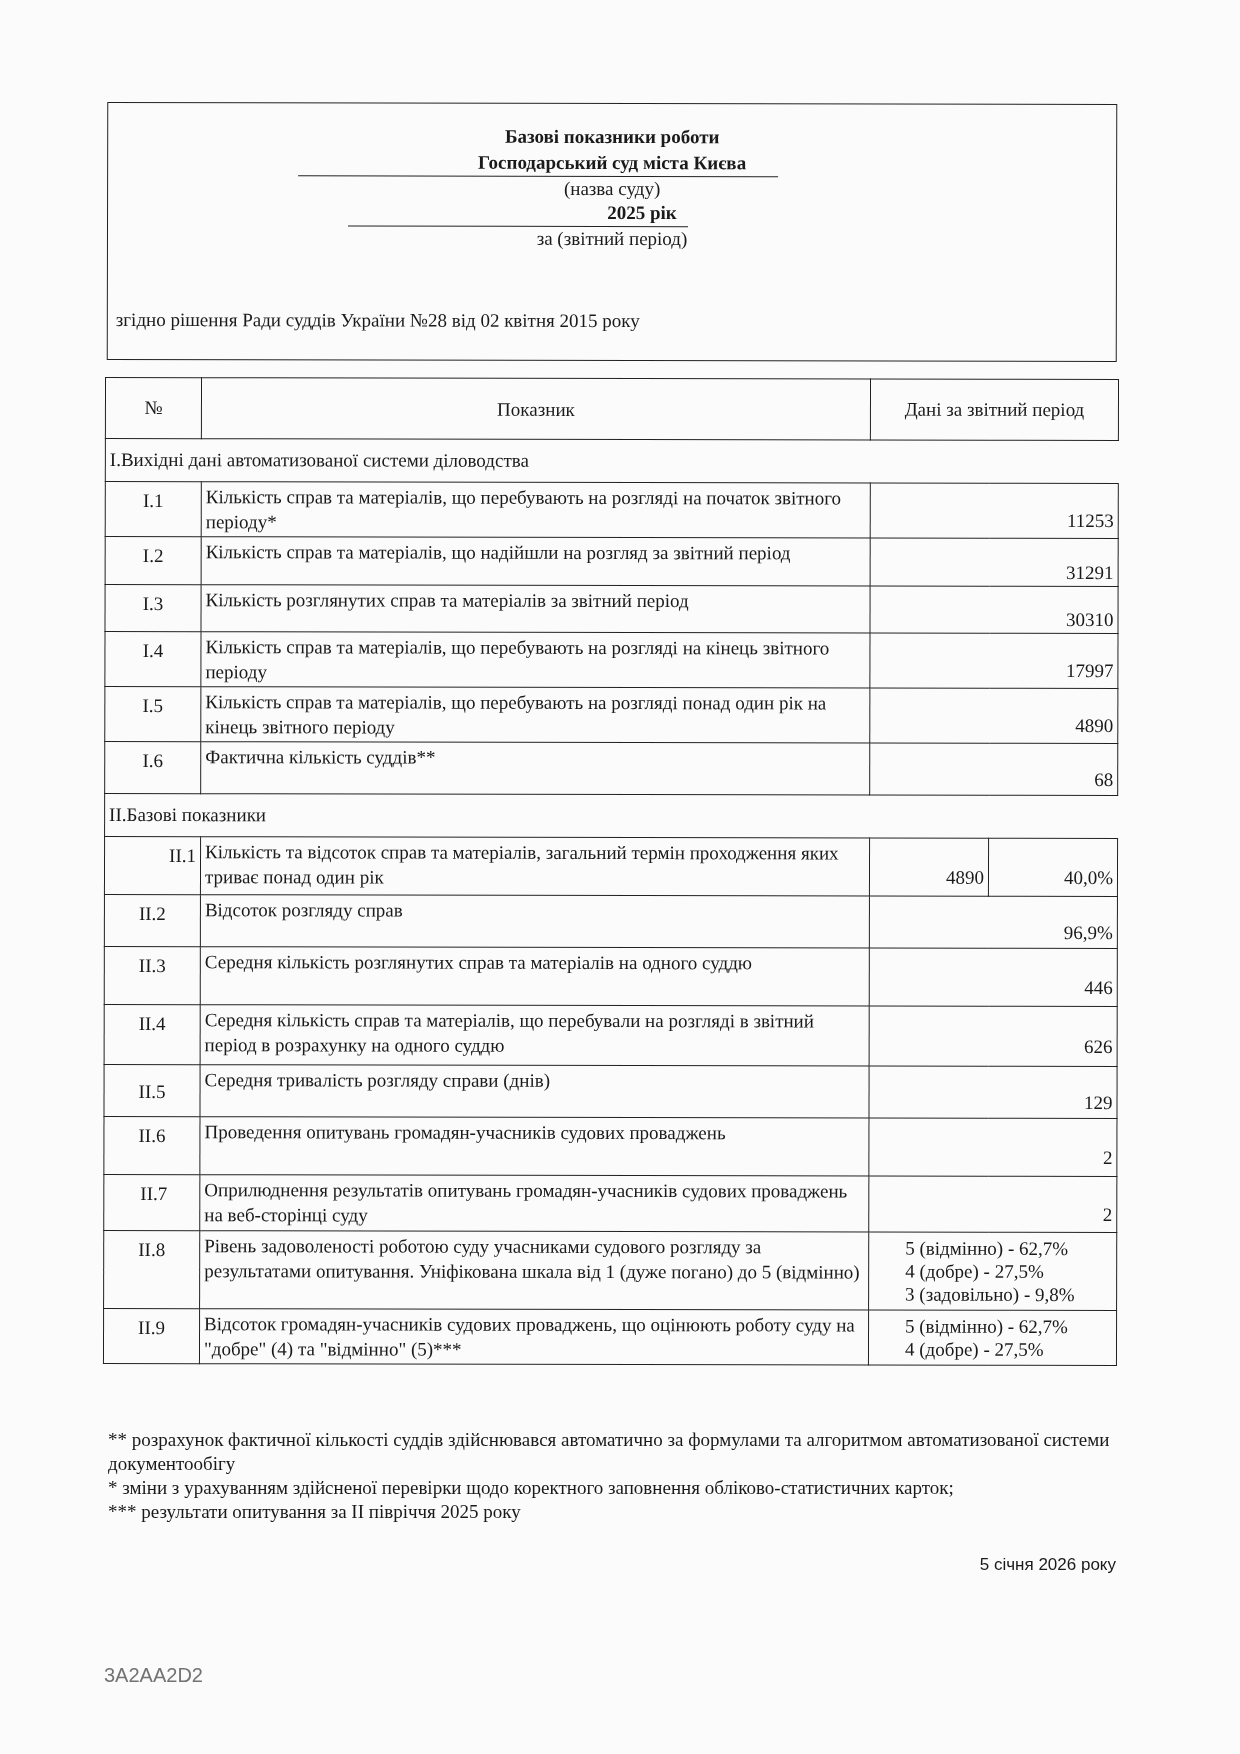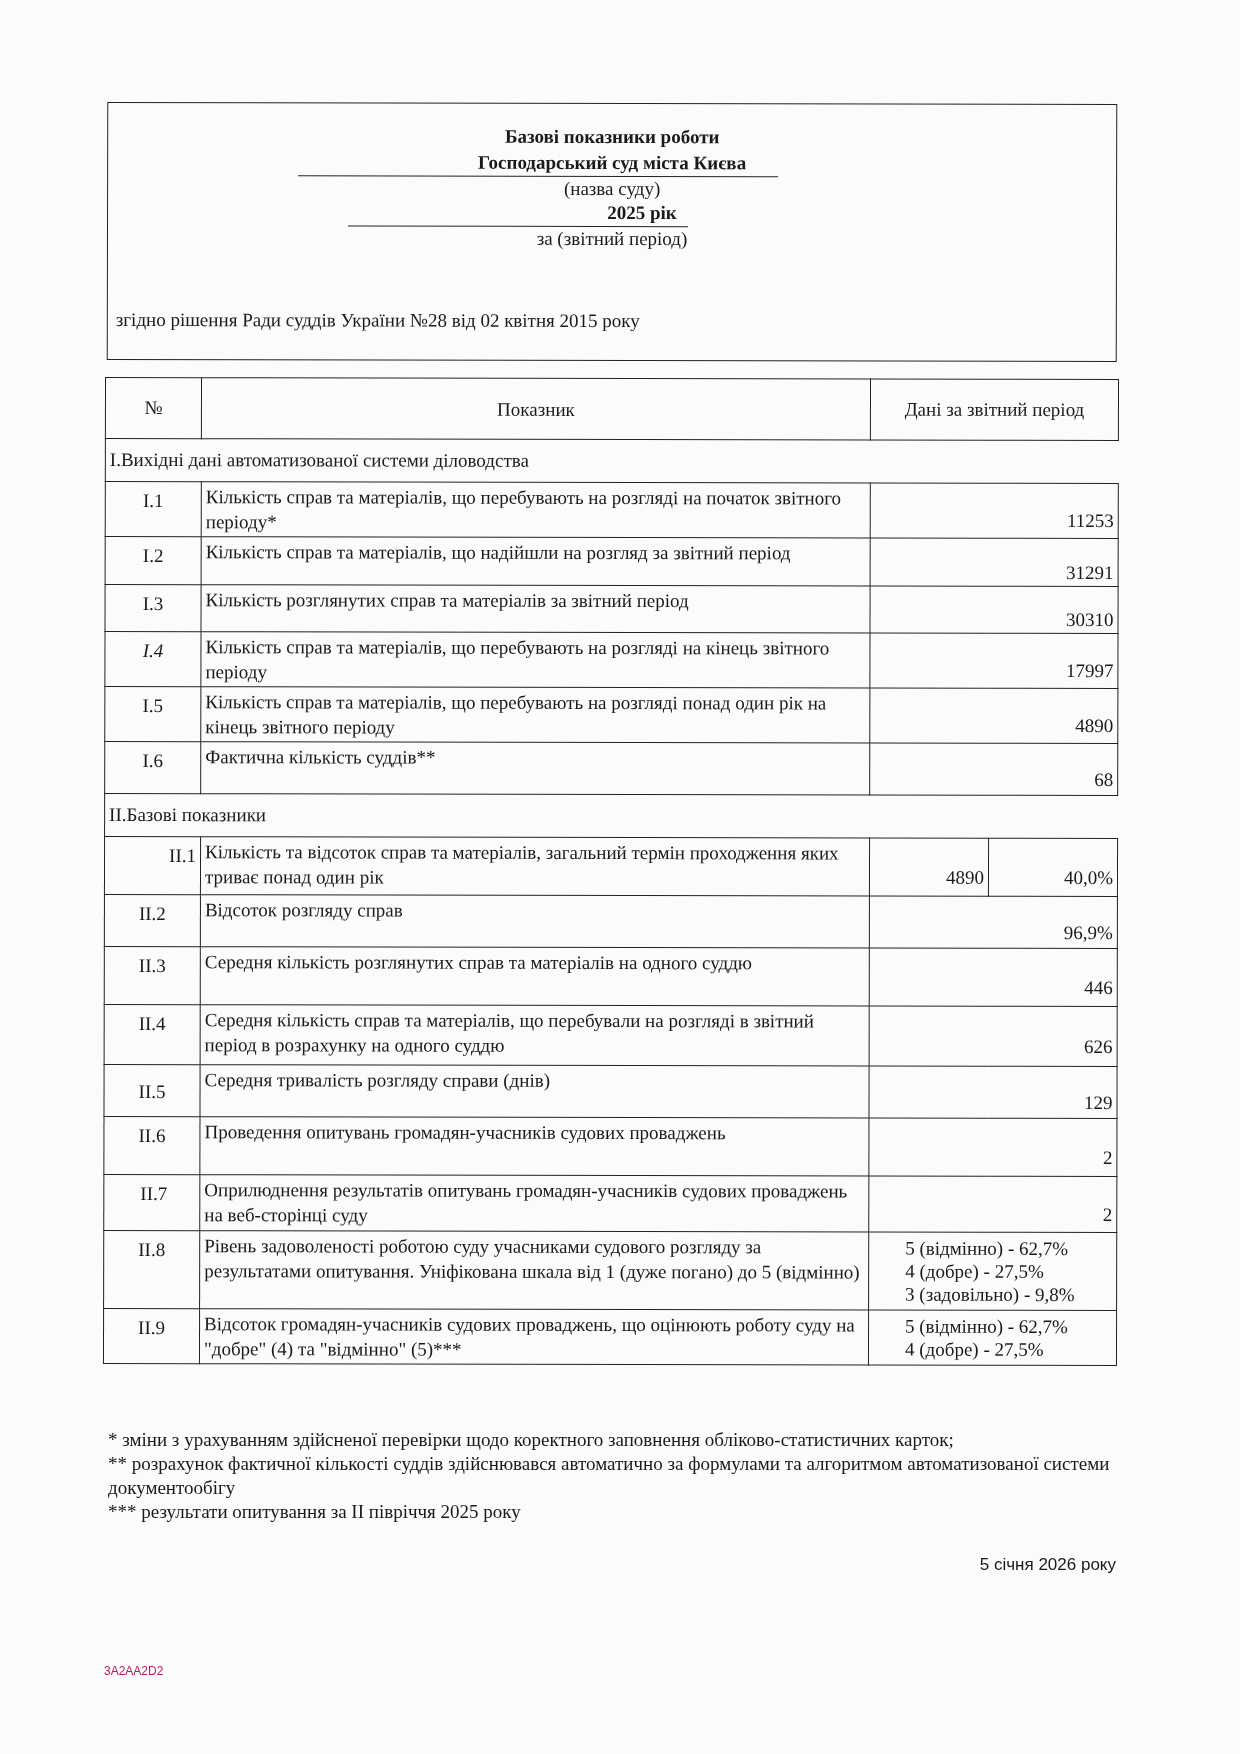--- a/index.html
+++ b/index.html
@@ -34,21 +34,21 @@
   .c-ind { width: 660px; line-height: 25px; }
   .c-val { text-align: right; padding-top: 22px !important; }
   .section td { font-weight: bold; height: 38px; border-left: 1.5px solid #222; }
   .head th { height: 56px; }
   .head .c-val-h { text-align: center; line-height: 26px; }
   .split { text-align: right; padding-top: 22px !important; }
   .survey { text-align: left; padding-left: 36px !important; line-height: 23px; font-size: 19px; }
 
   .footnotes { position: absolute; left: 108px; top: 1428px; width: 1010px; font-size: 19px; line-height: 24px; }
   .date { position: absolute; right: 124px; top: 1555px; font-family: "Liberation Sans", sans-serif; font-size: 17px; }
-  .code { position: absolute; left: 104px; top: 1664px; font-family: "Liberation Sans", sans-serif; font-size: 12px; color: #be185d; }
+  .code { position: absolute; left: 104px; top: 1664px; font-family: "Liberation Sans", sans-serif; font-size: 20px; color: #737373; }
 </style>
 </head>
 <body>
 
 <div class="header-box">
   <div class="hb-line hb-bold" style="top:22px;">Базові показники роботи</div>
   <div class="hb-line hb-bold" style="top:48px;">Господарський суд міста Києва</div>
   <div class="hb-underline" style="left:190px; width:480px; top:72px;"></div>
   <div class="hb-line" style="top:74px;">(назва суду)</div>
   <div class="hb-line hb-bold" style="top:98px; left:60px;">2025 рік</div>
@@ -78,21 +78,21 @@
         <td class="c-num" style="vertical-align: top; padding-top: 8px;">I.2</td>
         <td class="c-ind" style="vertical-align: top;">Кількість справ та матеріалів, що надійшли на розгляд за звітний період</td>
         <td colspan="2" class="c-val">31291</td>
       </tr>
       <tr style="height: 44px;">
         <td class="c-num" style="vertical-align: top; padding-top: 8px;">I.3</td>
         <td class="c-ind" style="vertical-align: top;">Кількість розглянутих справ та матеріалів за звітний період</td>
         <td colspan="2" class="c-val">30310</td>
       </tr>
       <tr style="height: 46px;">
-        <td class="c-num" style="vertical-align: top; padding-top: 8px; font-style: italic;">I.4</td>
+        <td class="c-num" style="vertical-align: top; padding-top: 8px;">I.4</td>
         <td class="c-ind" style="vertical-align: top;">Кількість справ та матеріалів, що перебувають на розгляді на кінець звітного періоду</td>
         <td colspan="2" class="c-val">17997</td>
       </tr>
       <tr style="height: 46px;">
         <td class="c-num" style="vertical-align: top; padding-top: 8px;">I.5</td>
         <td class="c-ind" style="vertical-align: top;">Кількість справ та матеріалів, що перебувають на розгляді понад один рік на кінець звітного періоду</td>
         <td colspan="2" class="c-val">4890</td>
       </tr>
       <tr style="height: 52px;">
         <td class="c-num" style="vertical-align: top; padding-top: 8px;">I.6</td>
@@ -152,19 +152,19 @@
         <td class="c-ind" style="vertical-align: top;">Відсоток громадян-учасників судових проваджень, що оцінюють роботу суду на "добре" (4) та "відмінно" (5)***</td>
         <td colspan="2" class="survey">
           <div>5 (відмінно) - 62,7%</div>
           <div>4 (добре) - 27,5%</div>
         </td>
       </tr>
     </tbody>
 </table>
 
 <div class="footnotes">
+  <div>** розрахунок фактичної кількості суддів здійснювався автоматично за формулами та алгоритмом автоматизованої системи документообігу</div>
   <div>* зміни з урахуванням здійсненої перевірки щодо коректного заповнення обліково-статистичних карток;</div>
-  <div>** розрахунок фактичної кількості суддів здійснювався автоматично за формулами та алгоритмом автоматизованої системи документообігу</div>
   <div>*** результати опитування за II півріччя 2025 року</div>
 </div>
 
 <div class="date">5 січня 2026 року</div>
 <div class="code">3A2AA2D2</div>
 
 </body></html>

